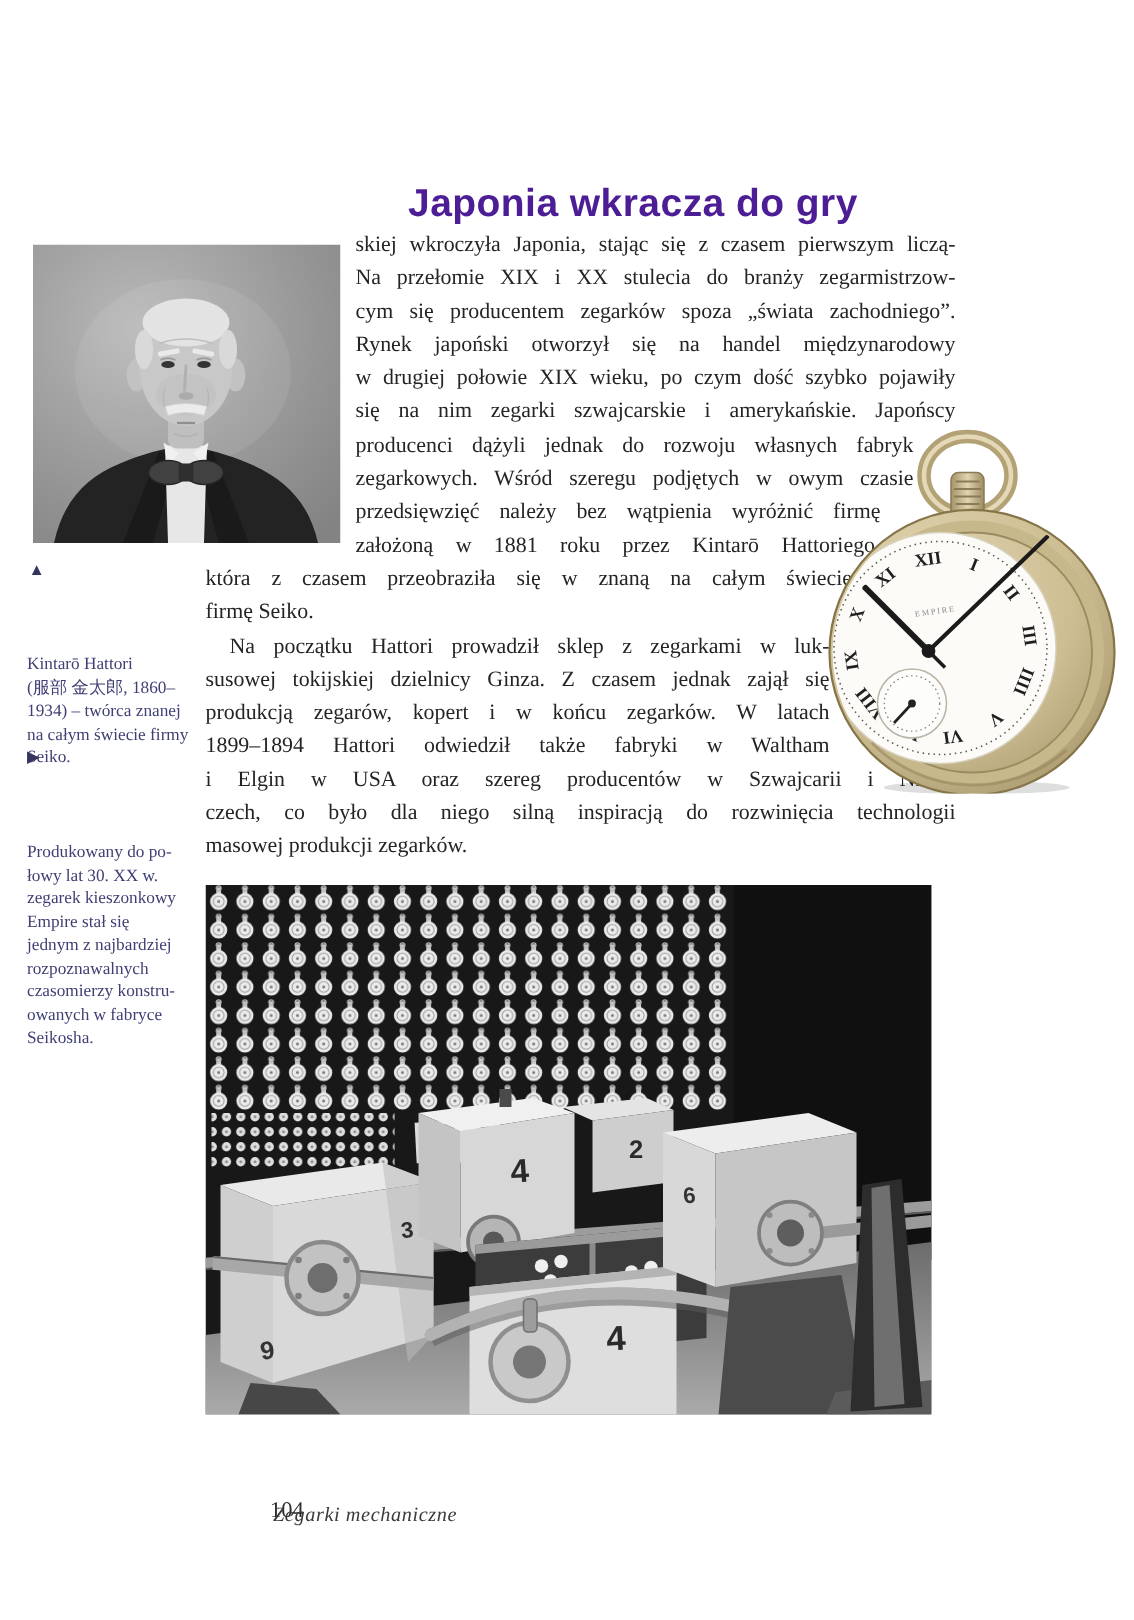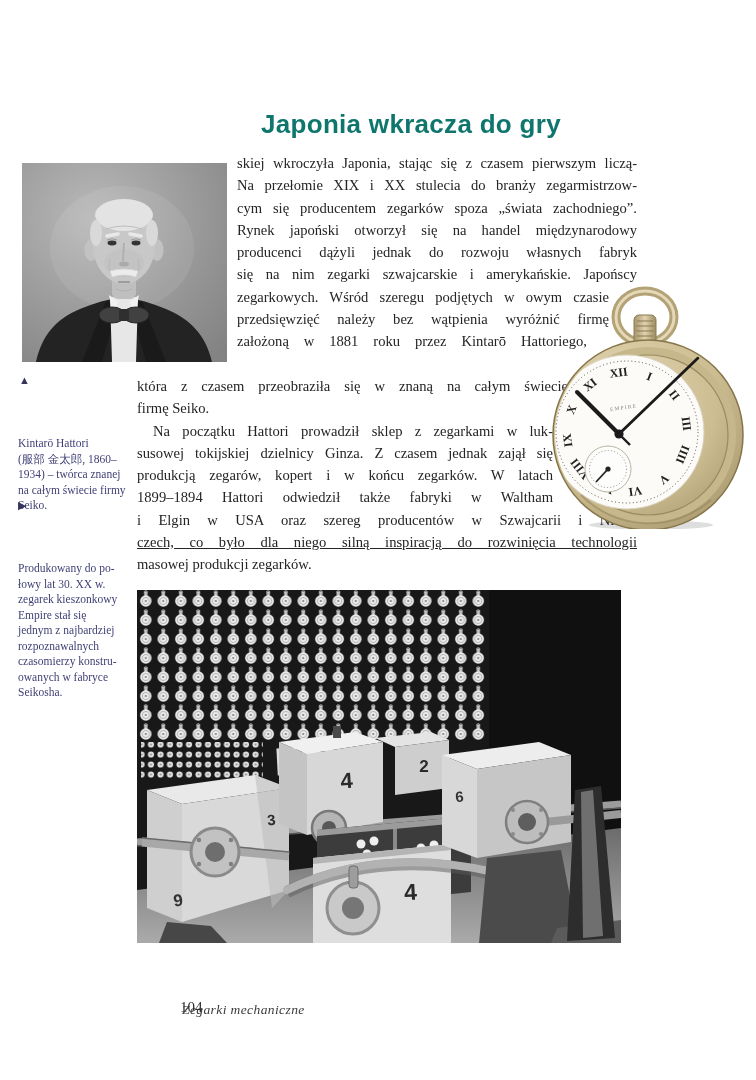--- a/index.html
+++ b/index.html
@@ -1,35 +1,35 @@
 <!DOCTYPE html>
 <html><head>
 <meta charset="utf-8">
 <style>
   html,body{margin:0;padding:0;background:#ffffff;}
   .page{position:relative;width:756px;height:1080px;background:#ffffff;overflow:hidden;
         font-family:"Liberation Serif",serif;}
-  .title{position:absolute;left:256px;top:104px;margin:5px;
+  .title{position:absolute;left:256px;top:104px;margin:16px;
          font-family:"Liberation Sans",sans-serif;font-weight:700;font-size:26px;
-         letter-spacing:0.3px;color:#0f766e;}
+         letter-spacing:0.3px;color:#4c1d95;}
   
   .tblock{position:absolute;}
   .tblock .line{font-size:14.6px;line-height:22.3px;height:22.3px;overflow:hidden;
                 color:#242424;text-align:justify;text-align-last:justify;}
   .block-a{left:237px;top:152px;}
   .block-a .line{width:400px;}
   .block-a .line:nth-child(n+7){width:372px;}
   .block-a .line:nth-child(n+9){width:350px;}
   .block-b{left:137px;top:375px;}
   .block-b .line{width:416px;}
   .block-b .line:nth-child(1){width:431px;font-family:Liberation Serif, serif;}
   .block-b .line:nth-child(2){width:auto;text-align-last:left;}
   .block-b .line:nth-child(3){width:400px;padding-left:16px;}
   .block-b .line:nth-child(7){width:500px;}
-  .block-b .line:nth-child(8){width:500px;text-decoration:underline;}
+  .block-b .line:nth-child(8){width:500px;}
   .block-b .line:nth-child(9){width:auto;text-align-last:left;}
   .caption{position:absolute;width:110px;font-size:11.5px;line-height:15.5px;
            color:#3f3f75;white-space:pre-line;margin-top:44px;}
   .marker{position:absolute;color:#34345f;font-size:11px;line-height:11px;}
   .m1{left:19px;top:375px;}
   .c1{left:18px;top:392px;}
   .m2{left:18px;top:500px;}
   .c2{left:18px;top:517px;}
   .c3{left:17px;top:888px;}
   .photo{position:absolute;}
@@ -109,22 +109,23 @@
 czasomierzy konstru-
 owanych w fabryce
 Seikosha.</div>
 
 
   <div class="tblock block-a">
       <div class="line">skiej wkroczyła Japonia, stając się z czasem pierwszym liczą-</div>
       <div class="line">Na przełomie XIX i XX stulecia do branży zegarmistrzow-</div>
       <div class="line">cym się producentem zegarków spoza „świata zachodniego”.</div>
       <div class="line">Rynek japoński otworzył się na handel międzynarodowy</div>
+      <div class="line">w drugiej połowie XIX wieku, po czym dość szybko pojawiły</div>
+      <div class="line">się na nim zegarki szwajcarskie i amerykańskie. Japońscy</div>
       <div class="line">producenci dążyli jednak do rozwoju własnych fabryk</div>
-      <div class="line">się na nim zegarki szwajcarskie i amerykańskie. Japońscy</div>
       <div class="line">zegarkowych. Wśród szeregu podjętych w owym czasie</div>
       <div class="line">przedsięwzięć należy bez wątpienia wyróżnić firmę</div>
       <div class="line">założoną w 1881 roku przez Kintarō Hattoriego,</div>
     </div>
   <div class="tblock block-b">
       <div class="line">która z czasem przeobraziła się w znaną na całym świecie</div>
       <div class="line">firmę Seiko.</div>
       <div class="line">Na początku Hattori prowadził sklep z zegarkami w luk-</div>
       <div class="line">susowej tokijskiej dzielnicy Ginza. Z czasem jednak zajął się</div>
       <div class="line">produkcją zegarów, kopert i w końcu zegarków. W latach</div>

